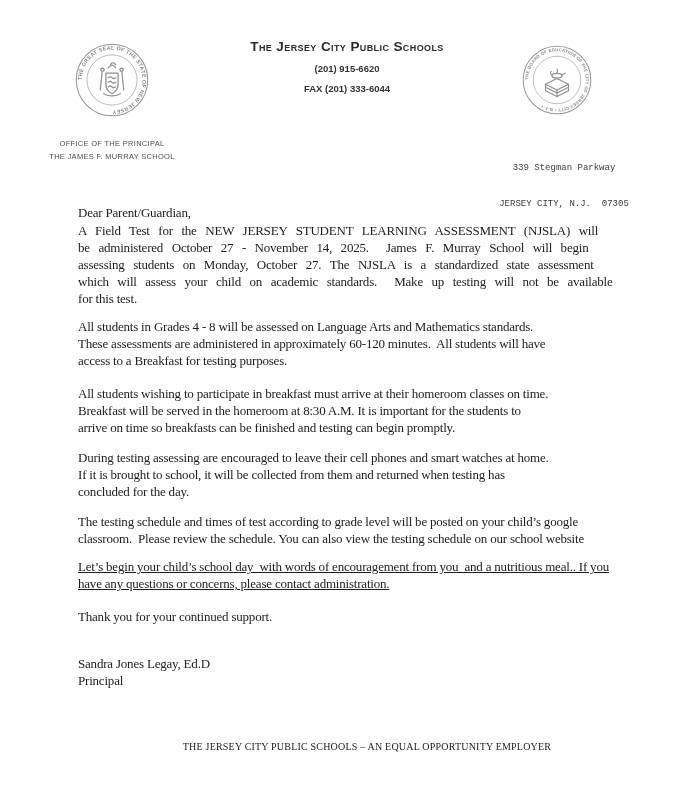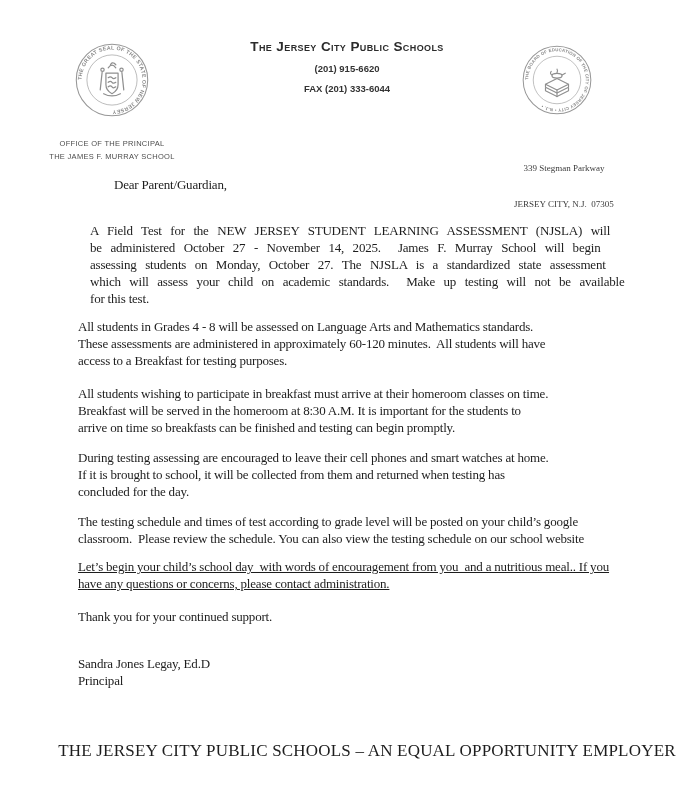--- a/index.html
+++ b/index.html
@@ -11,38 +11,38 @@
   .lh-center{position:absolute;left:16px;right:0;top:40px;text-align:center;
     font-family:"Liberation Sans",sans-serif;color:#2b2b2b;}
   .lh-title{font-weight:bold;font-size:13.5px;font-variant:small-caps;letter-spacing:.4px;line-height:14px;}
   .lh-phone,.lh-fax{font-weight:bold;font-size:9.5px;line-height:11px;color:#333;margin-top:9px;}
   .seal{position:absolute;}
   .seal-left{left:74px;top:42px;width:76px;height:76px;}
   .seal-right{left:521px;top:44px;width:72px;height:72px;}
   .office-block{position:absolute;left:22px;top:138px;width:180px;text-align:center;
     font-family:"Liberation Sans",sans-serif;font-size:7.5px;color:#4d4d4d;line-height:12.5px;letter-spacing:.3px;}
   .address-block{position:absolute;left:474px;top:138px;width:180px;text-align:center;
-    font-family:Liberation Serif, serif;font-size:9px;color:#3c3c3c;line-height:12px;white-space:pre;}
+    font-family:Liberation Mono, monospace;font-size:9px;color:#3c3c3c;line-height:12px;white-space:pre;}
   
   .para{position:absolute;left:78px;font-size:13px;line-height:17px;color:#1d1d1d;}
   .para .line{white-space:pre;letter-spacing:-0.2px;}
-  #greeting{top:176px;margin-left:36px;}
+  #greeting{top:204px;}
   #para-field-test{top:222px;}
-  #para-field-test .line{word-spacing:5.5px;margin-left:12px;}
+  #para-field-test .line{word-spacing:5.5px;}
   #para-field-test .line:last-child{word-spacing:normal;}
   #para-grades{top:318px;}
   #para-breakfast{top:385px;}
   #para-phones{top:449px;}
   #para-schedule{top:513px;}
   #para-encouragement{top:558px;text-decoration:underline;}
   #closing{top:608px;}
   #signature{top:655px;}
   
   .footer{position:absolute;left:56px;right:0;top:741px;text-align:center;
-    font-size:17px;letter-spacing:.2px;color:#1d1d1d;white-space:pre;}
+    font-size:10px;letter-spacing:.2px;color:#1d1d1d;white-space:pre;}
   
   .seal svg{width:100%;height:100%;}
   .seal .ring{fill:none;stroke:#979797;stroke-width:1.4;}
   .seal .ring2{fill:none;stroke:#a8a8a8;stroke-width:1;}
   .seal .art{fill:none;stroke:#8f8f8f;stroke-width:1.6;stroke-linecap:round;stroke-linejoin:round;}
   .seal .ringtext{fill:#8a8a8a;font-family:"Liberation Sans",sans-serif;font-weight:bold;}
 </style>
 </head>
 <body>
 

